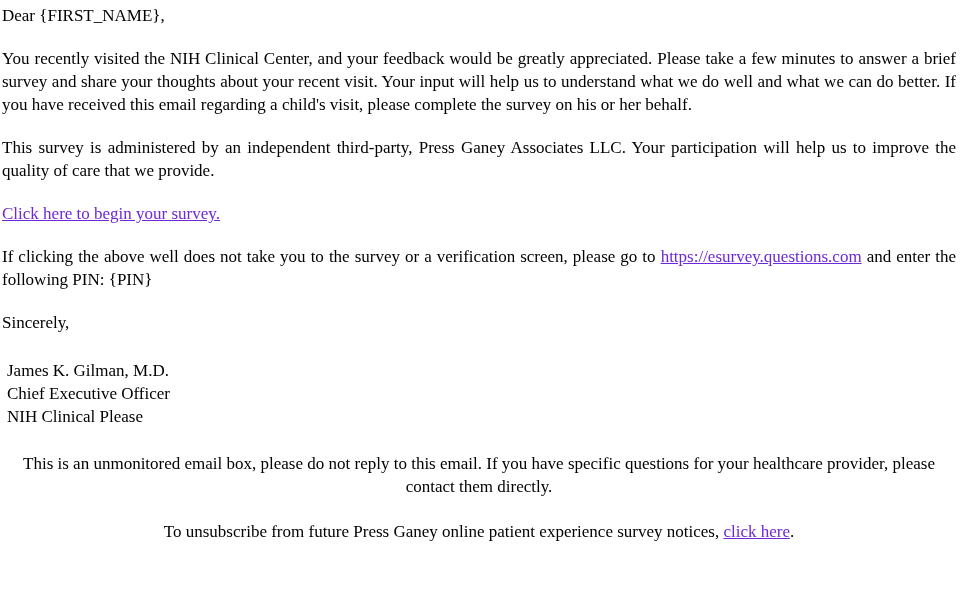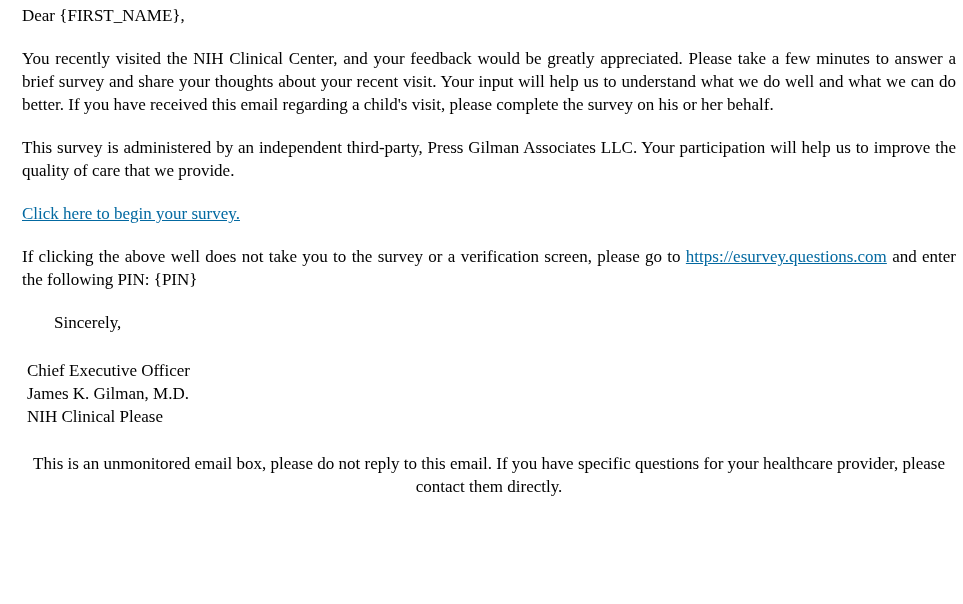--- a/index.html
+++ b/index.html
@@ -10,71 +10,71 @@
   body {
     width: 963px;
     height: 604px;
     overflow: hidden;
     color: #000000;
     font-family: "Liberation Serif", "DejaVu Serif", serif;
     font-size: 17px;
     line-height: 23px;
   }
   .email-body {
-    padding: 4px 7px 0 22px;
+    padding: 4px 7px 0 2px;
   }
   p {
     margin: 0 0 20px 0;
   }
   .justify {
     text-align: justify;
   }
   .center {
     text-align: center;
   }
   a, .link {
-    color: #0369a1;
+    color: #6d28d9;
     text-decoration: underline;
     cursor: pointer;
   }
   .signature-block {
     padding-left: 5px;
     margin: 0 0 24px 0;
   }
   .closing-para {
     margin-bottom: 25px;
-    margin-left: 32px;
   }
   .footer-notice {
     margin-bottom: 22px;
   }
   .unsubscribe-para {
     margin-bottom: 0;
   }
 </style>
 </head>
 <body>
 
 <div class="email-body">
 
   <p>Dear {FIRST_NAME},</p>
 
   <p class="justify">You recently visited the NIH Clinical Center, and your feedback would be greatly appreciated. Please take a few minutes to answer a brief survey and share your thoughts about your recent visit. Your input will help us to understand what we do well and what we can do better. If you have received this email regarding a child's visit, please complete the survey on his or her behalf.</p>
 
-  <p class="justify">This survey is administered by an independent third-party, Press Gilman Associates LLC. Your participation will help us to improve the quality of care that we provide.</p>
+  <p class="justify">This survey is administered by an independent third-party, Press Ganey Associates LLC. Your participation will help us to improve the quality of care that we provide.</p>
 
   <p><a class="link">Click here to begin your survey.</a></p>
 
   <p class="justify"><span>If clicking the above well does not take you to the survey or a verification screen, please go to </span><a class="link">https://esurvey.questions.com</a><span> and enter the following PIN: {PIN}</span></p>
 
 
   <p class="closing-para">Sincerely,</p>
 
   <div class="signature-block">
+    <div>James K. Gilman, M.D.</div>
     <div>Chief Executive Officer</div>
-    <div>James K. Gilman, M.D.</div>
     <div>NIH Clinical Please</div>
   </div>
 
   <p class="center footer-notice">This is an unmonitored email box, please do not reply to this email. If you have specific questions for your healthcare provider, please contact them directly.</p>
 
+  <p class="center unsubscribe-para"><span>To unsubscribe from future Press Ganey online patient experience survey notices, </span><a class="link">click here</a><span>.</span></p>
 
 </div>
 
 </body></html>

